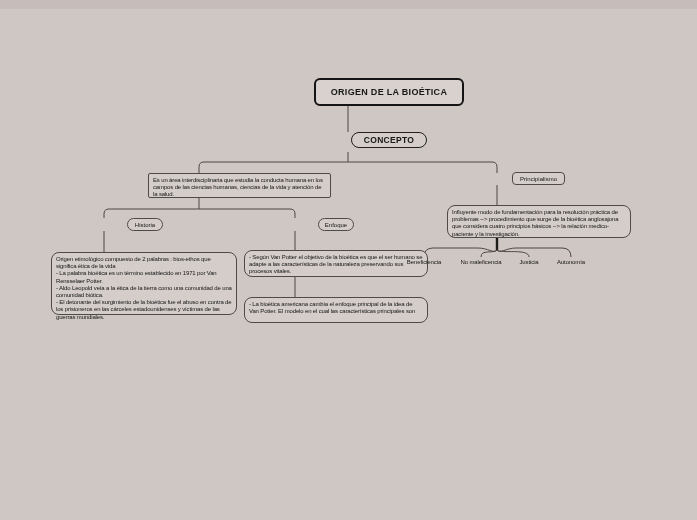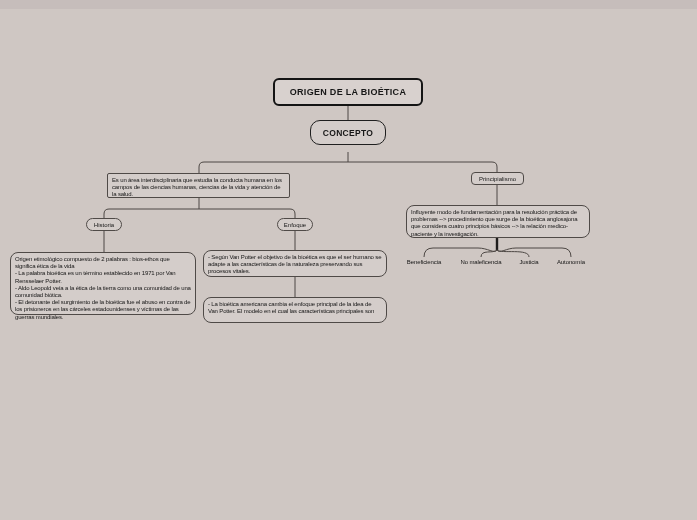--- a/index.html
+++ b/index.html
@@ -19,21 +19,21 @@
     position:absolute;left:0;top:0;width:697px;height:520px;
     pointer-events:none;
   }
   svg.connectors path{fill:none;stroke:#4d4744;stroke-width:1;}
   svg.connectors path.thick{stroke:#1f1d1c;stroke-width:2.4;}
   .node{
     position:absolute;
     box-sizing:border-box;
     background:#d4cdca;
     border:1px solid #4f4a47;
-    display:flex;align-items:center;justify-content:center;
+    display:flex;align-items:center;justify-content:center;margin-left:41px;
   }
   .title-box{
     border:2px solid #141414;
     border-radius:6px;
     background:#d8d1ce;
     font-weight:bold;font-size:9px;letter-spacing:.3px;
     text-align:center;
   }
   .concept-pill{
     border:1.5px solid #1f1f1f;
@@ -92,21 +92,21 @@
     <path class="thick" d="M497 238 V250"></path>
 
     <path d="M497 250 C 494 254, 488 248, 478 248 H433 Q424 248 424 257"></path>
     <path d="M497 250 C 493 254, 481 249, 481 257"></path>
     <path d="M497 250 C 501 254, 529 248, 529 257"></path>
     <path d="M497 250 C 500 254, 506 248, 516 248 H562 Q571 248 571 257"></path>
   </svg>
 
   <div class="node title-box" style="left:273px;top:78px;width:150px;height:28px;">ORIGEN DE LA BIOÉTICA</div>
 
-  <div class="node concept-pill" style="left:310px;top:120px;width:76px;height:25px;">CONCEPTO</div>
+  <div class="node concept-pill" style="left:310px;top:132px;width:76px;height:16px;">CONCEPTO</div>
 
   <div class="node text-box rect" style="left:107px;top:173px;width:183px;height:25px;">Es un área interdisciplinaria que estudia la conducta humana en los campos de las ciencias humanas, ciencias de la vida y atención de la salud.</div>
 
   <div class="node pill" style="left:86px;top:218px;width:36px;height:13px;">Historia</div>
 
   <div class="node pill" style="left:277px;top:218px;width:36px;height:13px;">Enfoque</div>
 
   <div class="node text-box" style="left:10px;top:252px;width:186px;height:63px;">Origen etimológico compuesto de 2 palabras : bios-ethos que significa ética de la vida
 - La palabra bioética es un término establecido en 1971 por Van Rensselaer Potter.
 - Aldo Leopold veía a la ética de la tierra como una comunidad de una comunidad biótica.

